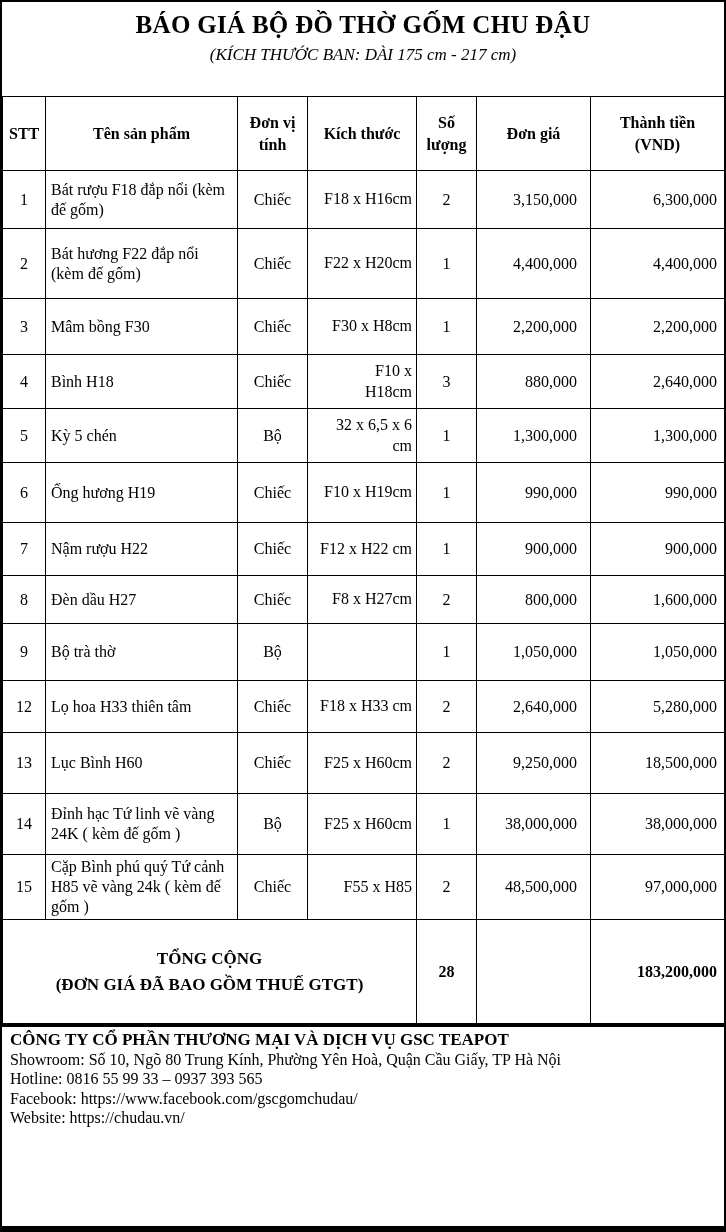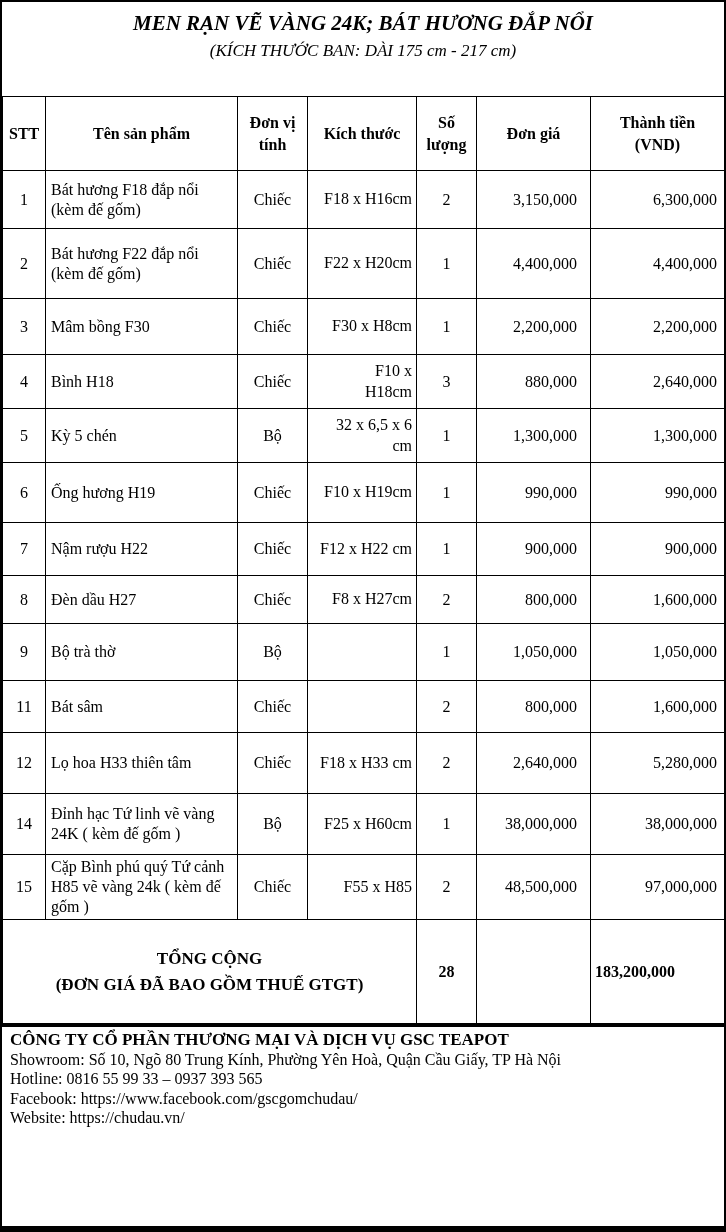--- a/index.html
+++ b/index.html
@@ -46,39 +46,39 @@
   tbody.rows tr:nth-child(10) { height: 52px; }
   tbody.rows tr:nth-child(11) { height: 61px; }
   tbody.rows tr:nth-child(12) { height: 61px; }
   tbody.rows tr:nth-child(13) { height: 51px; }
   tbody.rows tr:nth-child(14) { height: 44px; }
   tbody.rows tr:nth-child(15) { height: 69px; }
 
   tr.total-row { height: 104px; }
   td.total-label { font-weight: bold; text-align: center; font-size: 17px; line-height: 1.5; }
   td.total-qty { font-weight: bold; text-align: center; font-size: 16px; }
-  td.total-amount { font-weight: bold; text-align: left; padding-right: 7px; font-size: 16px; }
+  td.total-amount { font-weight: bold; text-align: right; padding-right: 7px; font-size: 16px; }
 
   
   .page-footer {
     border-top: 3px solid #000;
     padding: 3px 0 2px 8px;
     font-size: 16px;
     line-height: 19.6px;
     flex: 1;
   }
   .footer-company { font-weight: bold; font-size: 17px; }
 </style>
 </head>
 <body>
 
 <div class="page">
 
   <div class="title-block">
-    <div class="title-2">MEN RẠN VẼ VÀNG 24K; BÁT HƯƠNG ĐẮP NỔI</div>
+    <div class="title-1">BÁO GIÁ BỘ ĐỒ THỜ GỐM CHU ĐẬU</div>
     <div class="title-3">(KÍCH THƯỚC BAN: DÀI 175 cm - 217 cm)</div>
   </div>
 
   <table>
     <colgroup>
       <col style="width:43px">
       <col style="width:192px">
       <col style="width:70px">
       <col style="width:109px">
       <col style="width:60px">
@@ -92,21 +92,21 @@
         <th>Đơn vị tính</th>
         <th>Kích thước</th>
         <th>Số lượng</th>
         <th>Đơn giá</th>
         <th>Thành tiền (VND)</th>
       </tr>
     </thead>
     <tbody class="rows">
         <tr>
       <td class="c-stt">1</td>
-      <td class="c-name">Bát hương F18 đắp nổi (kèm đế gốm)</td>
+      <td class="c-name">Bát rượu F18 đắp nổi (kèm đế gốm)</td>
       <td class="c-unit">Chiếc</td>
       <td class="c-size">F18 x H16cm</td>
       <td class="c-qty">2</td>
       <td class="c-price">3,150,000</td>
       <td class="c-amount">6,300,000</td>
     </tr>
         <tr>
       <td class="c-stt">2</td>
       <td class="c-name">Bát hương F22 đắp nổi (kèm đế gốm)</td>
       <td class="c-unit">Chiếc</td>
@@ -174,36 +174,36 @@
         <tr>
       <td class="c-stt">9</td>
       <td class="c-name">Bộ trà thờ</td>
       <td class="c-unit">Bộ</td>
       <td class="c-size"></td>
       <td class="c-qty">1</td>
       <td class="c-price">1,050,000</td>
       <td class="c-amount">1,050,000</td>
     </tr>
         <tr>
-      <td class="c-stt">11</td>
-      <td class="c-name">Bát sâm</td>
-      <td class="c-unit">Chiếc</td>
-      <td class="c-size"></td>
-      <td class="c-qty">2</td>
-      <td class="c-price">800,000</td>
-      <td class="c-amount">1,600,000</td>
-    </tr>
-        <tr>
       <td class="c-stt">12</td>
       <td class="c-name">Lọ hoa H33 thiên tâm</td>
       <td class="c-unit">Chiếc</td>
       <td class="c-size">F18 x H33 cm</td>
       <td class="c-qty">2</td>
       <td class="c-price">2,640,000</td>
       <td class="c-amount">5,280,000</td>
+    </tr>
+        <tr>
+      <td class="c-stt">13</td>
+      <td class="c-name">Lục Bình H60</td>
+      <td class="c-unit">Chiếc</td>
+      <td class="c-size">F25 x H60cm</td>
+      <td class="c-qty">2</td>
+      <td class="c-price">9,250,000</td>
+      <td class="c-amount">18,500,000</td>
     </tr>
         <tr>
       <td class="c-stt">14</td>
       <td class="c-name">Đỉnh hạc Tứ linh vẽ vàng 24K ( kèm đế gốm )</td>
       <td class="c-unit">Bộ</td>
       <td class="c-size">F25 x H60cm</td>
       <td class="c-qty">1</td>
       <td class="c-price">38,000,000</td>
       <td class="c-amount">38,000,000</td>
     </tr>

